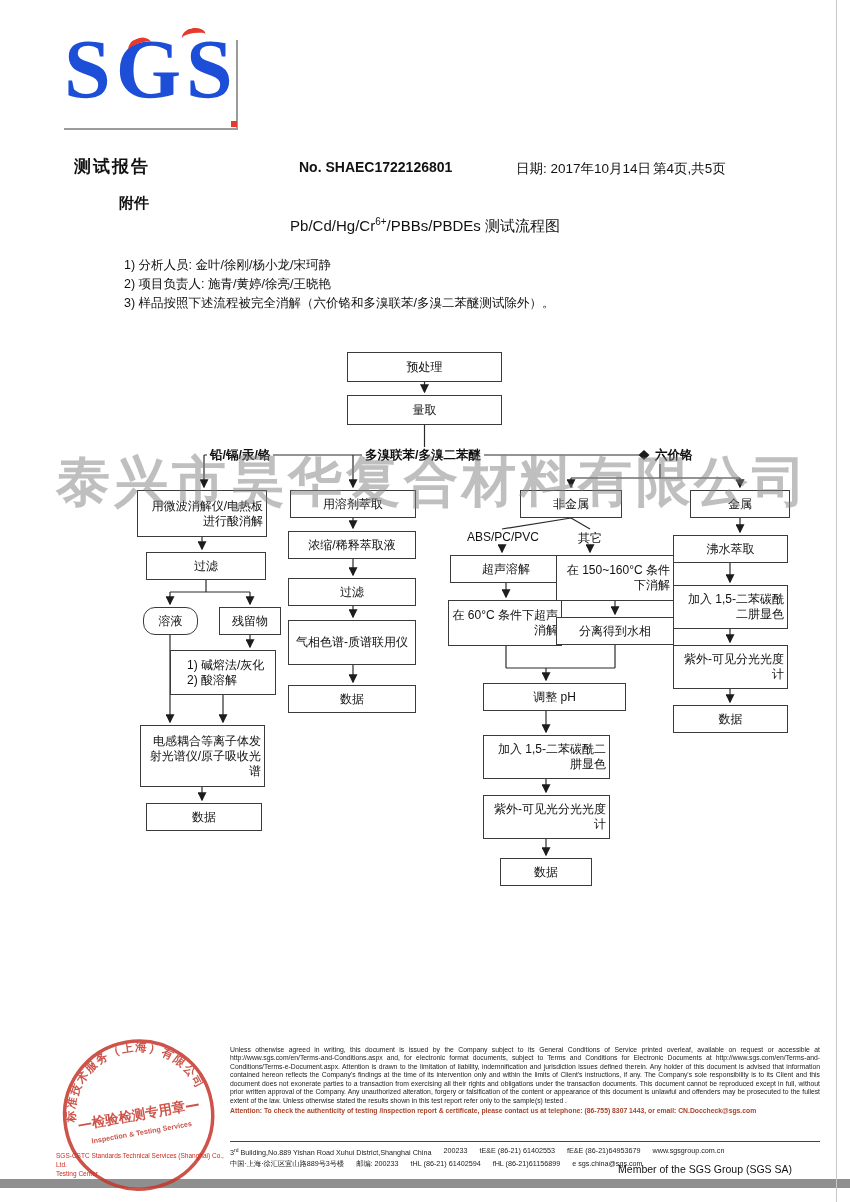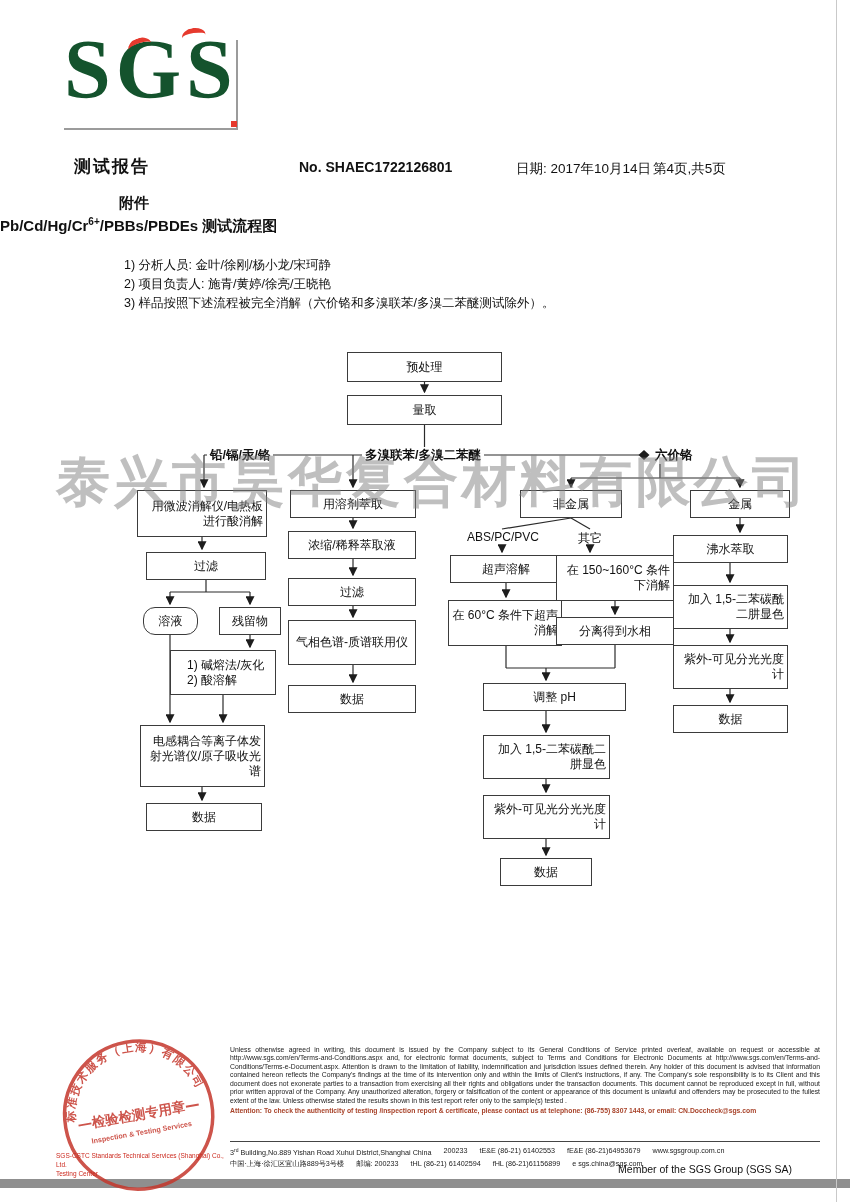--- a/index.html
+++ b/index.html
@@ -1,33 +1,33 @@
 <!DOCTYPE html>
 <html><head>
 <meta charset="utf-8">
 <style>
   html,body{margin:0;padding:0;}
   .page{position:relative;width:850px;height:1202px;background:#ffffff;overflow:hidden;
         font-family:"Liberation Sans","DejaVu Sans",sans-serif;color:#111;}
 
   
   .logo-text{position:absolute;left:64px;top:28px;font-family:"Liberation Serif","DejaVu Serif",serif;
-             font-weight:bold;font-size:84px;line-height:1;color:#14532d;letter-spacing:5px;}
+             font-weight:bold;font-size:84px;line-height:1;color:#1d4ed8;letter-spacing:5px;}
   .logo-acc{position:absolute;width:24px;height:12px;border-top:5px solid #e63a2e;border-radius:50% 50% 0 0;}
   .logo-vline{position:absolute;left:236px;top:40px;width:2px;height:90px;background:#9b9b9b;}
   .logo-hline{position:absolute;left:64px;top:128px;width:174px;height:2px;background:#9b9b9b;}
   .logo-dot{position:absolute;left:231px;top:121px;width:6px;height:6px;background:#e63a2e;}
 
   
   .report-title{position:absolute;left:74px;top:155px;font-size:17px;font-weight:bold;letter-spacing:2px;}
   .report-no{position:absolute;left:299px;top:159px;font-size:14px;font-weight:bold;}
   .report-date{position:absolute;left:516px;top:160px;font-size:13.5px;}
   .report-page{position:absolute;left:653px;top:160px;font-size:13.5px;}
   .attachment{position:absolute;left:119px;top:194px;font-size:15px;font-weight:bold;}
-  .chart-title{position:absolute;left:0;right:0;top:216px;font-size:15px;font-weight:bold;}
+  .chart-title{position:absolute;left:0;right:0;top:216px;text-align:center;font-size:15px;font-weight:normal;}
   .chart-title sup{font-size:10px;}
   .notes{position:absolute;left:124px;top:256px;font-size:12.5px;line-height:19px;}
 
   
   .flow{position:absolute;left:0;top:340px;width:850px;height:560px;}
   .flow svg.connectors{position:absolute;left:0;top:0;z-index:1;}
   .fc-box{position:absolute;border:1.4px solid #3b3b3b;background:#fff;display:flex;align-items:center;
           justify-content:center;text-align:right;font-size:12px;line-height:1.25;padding:1px 3px;
           box-sizing:border-box;z-index:2;}
   .fc-left{justify-content:flex-start;text-align:left;white-space:pre-line;padding-left:16px;}

